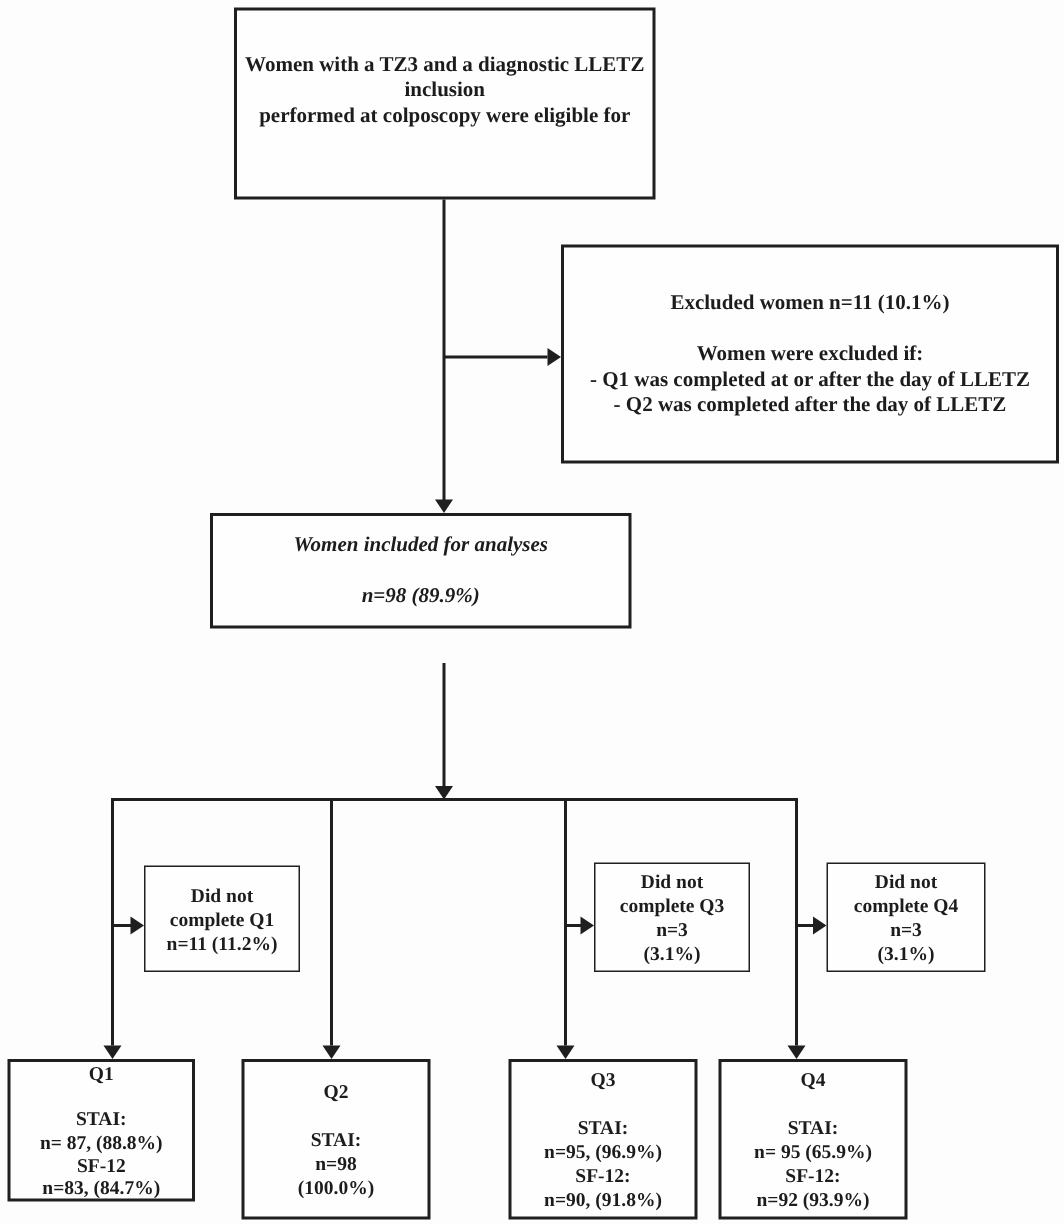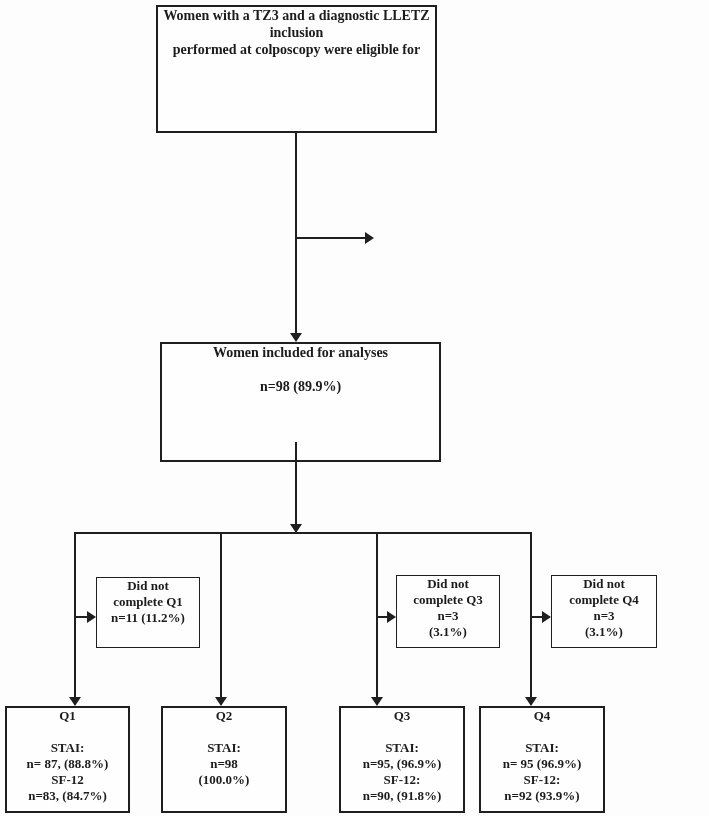--- a/index.html
+++ b/index.html
@@ -18,21 +18,21 @@
     overflow:hidden;
     font-family:"Liberation Serif", serif;
   }
   .box{
     position:absolute;
     box-sizing:border-box;
     border:2px solid var(--line);
     background:var(--box-bg);
     display:flex;
     flex-direction:column;
-    justify-content:flex-start;
+    justify-content:center;
     text-align:center;
     color:var(--text);
     font-weight:bold;
   }
   .box .line{min-height:1em;white-space:nowrap;}
   .big{font-size:14px;line-height:17px;}
   .small{font-size:13px;line-height:16px;border-width:1.5px;}
   .bottom{font-size:13px;line-height:16px;}
   .vline,.hline{position:absolute;background:var(--line);}
   .vline{width:2px;}
@@ -54,22 +54,29 @@
 
 <div id="canvas">
 
   <div class="box big" style="left:156px;top:5px;width:281px;height:128px;">
       <div class="line">Women with a TZ3 and a diagnostic LLETZ</div>
       <div class="line">inclusion</div>
       <div class="line">performed at colposcopy were eligible for</div>
       <div class="line">&nbsp;</div>
     </div>
 
+  <div class="box big" style="left:374px;top:163px;width:332px;height:146px;">
+      <div class="line">Excluded women n=11 (10.1%)</div>
+      <div class="line">&nbsp;</div>
+      <div class="line">Women were excluded if:</div>
+      <div class="line">- Q1 was completed at or after the day of LLETZ</div>
+      <div class="line">- Q2 was completed after the day of LLETZ</div>
+    </div>
 
-  <div class="box big" style="left:160px;top:342px;width:281px;height:120px;">
+  <div class="box big" style="left:140px;top:342px;width:281px;height:77px;font-style:italic;">
       <div class="line">Women included for analyses</div>
       <div class="line">&nbsp;</div>
       <div class="line">n=98 (89.9%)</div>
     </div>
 
   <div class="box small" style="left:96px;top:577px;width:104px;height:71px;">
       <div class="line">Did not</div>
       <div class="line">complete Q1</div>
       <div class="line">n=11 (11.2%)</div>
     </div>
@@ -81,21 +88,21 @@
       <div class="line">(3.1%)</div>
     </div>
 
   <div class="box small" style="left:551px;top:575px;width:106px;height:73px;">
       <div class="line">Did not</div>
       <div class="line">complete Q4</div>
       <div class="line">n=3</div>
       <div class="line">(3.1%)</div>
     </div>
 
-  <div class="box bottom" style="left:5px;top:706px;width:125px;height:107px;">
+  <div class="box bottom" style="left:5px;top:706px;width:125px;height:95px;">
       <div class="line">Q1</div>
       <div class="line">&nbsp;</div>
       <div class="line">STAI:</div>
       <div class="line">n= 87, (88.8%)</div>
       <div class="line">SF-12</div>
       <div class="line">n=83, (84.7%)</div>
     </div>
 
   <div class="box bottom" style="left:161px;top:706px;width:126px;height:107px;">
       <div class="line">Q2</div>
@@ -111,21 +118,21 @@
       <div class="line">STAI:</div>
       <div class="line">n=95, (96.9%)</div>
       <div class="line">SF-12:</div>
       <div class="line">n=90, (91.8%)</div>
     </div>
 
   <div class="box bottom" style="left:479px;top:706px;width:126px;height:107px;">
       <div class="line">Q4</div>
       <div class="line">&nbsp;</div>
       <div class="line">STAI:</div>
-      <div class="line">n= 95 (96.9%)</div>
+      <div class="line">n= 95 (65.9%)</div>
       <div class="line">SF-12:</div>
       <div class="line">n=92 (93.9%)</div>
     </div>
 
   <div class="vline" style="left:295px;top:133px;height:201px;"></div>
   <div class="arr arr-down" style="left:290px;top:333px;"></div>
 
   <div class="hline" style="left:296px;top:237px;width:69px;"></div>
   <div class="arr arr-right" style="left:365px;top:232px;"></div>
 

